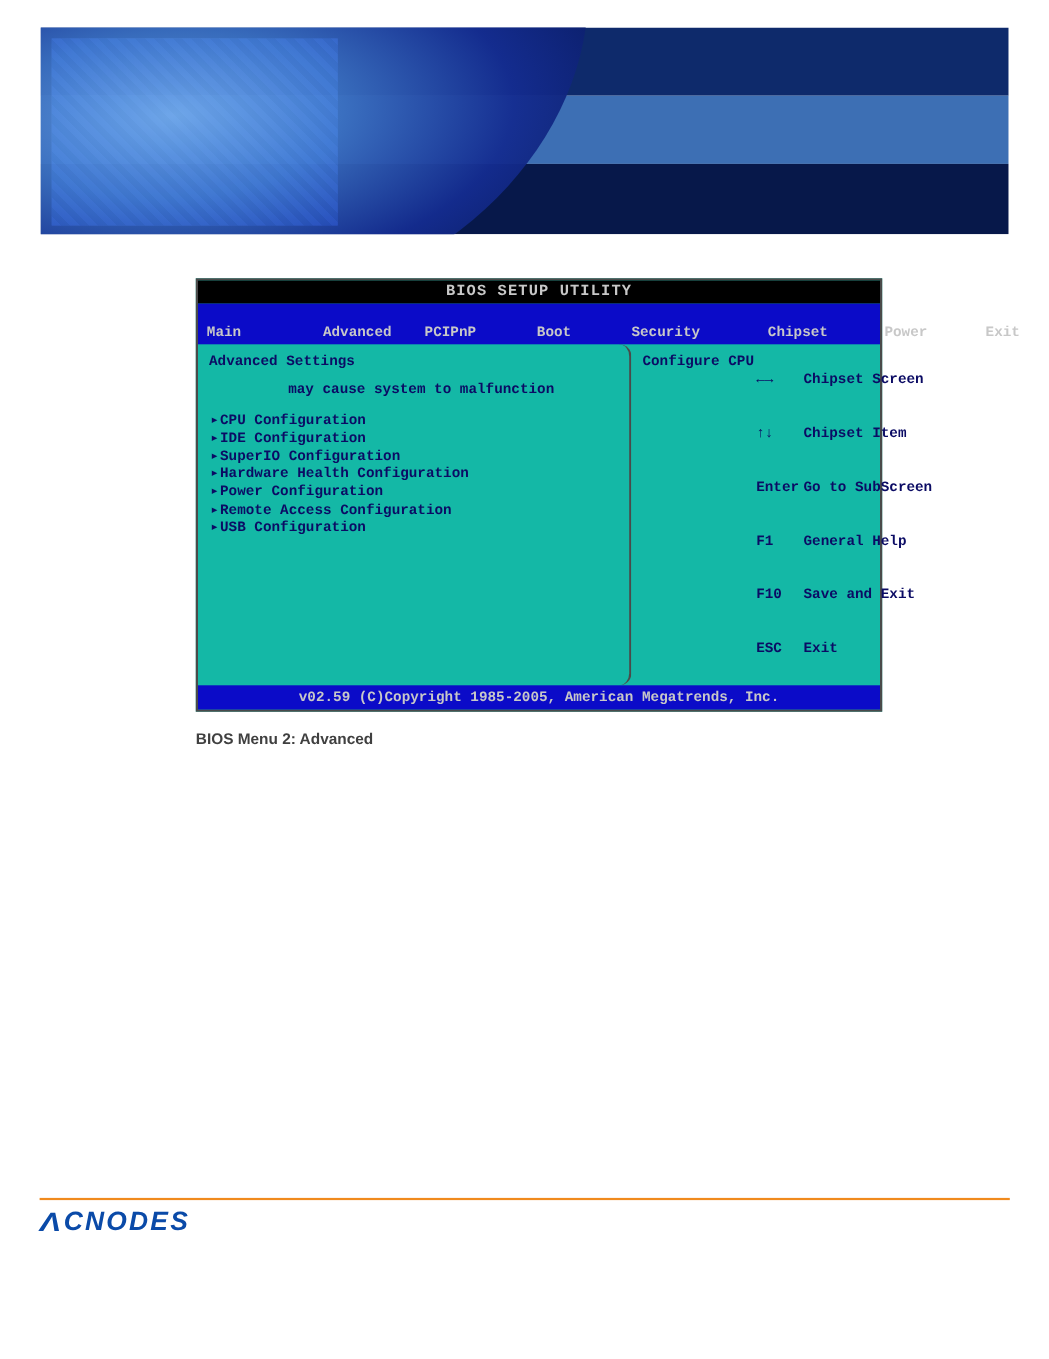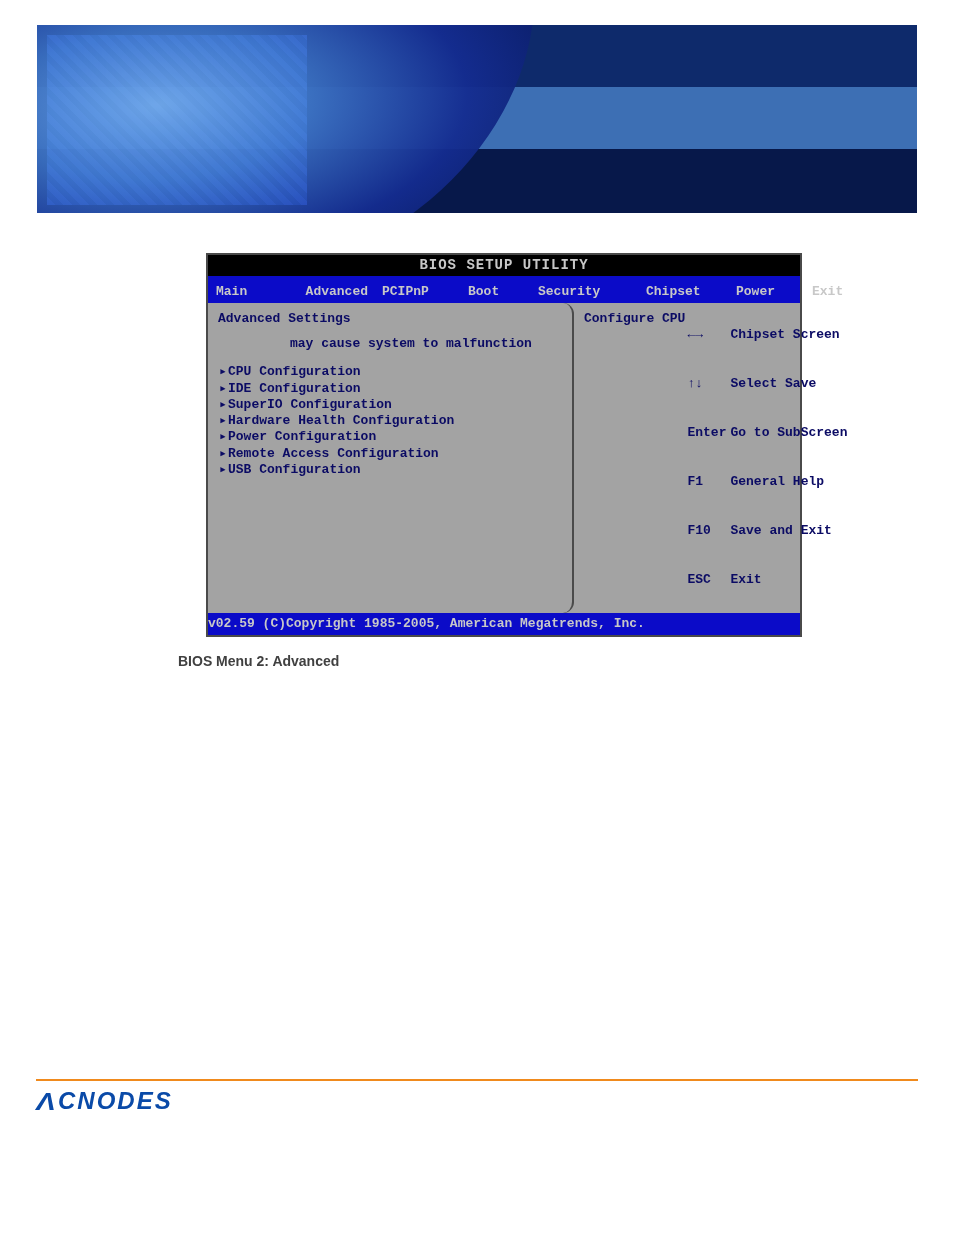--- a/index.html
+++ b/index.html
@@ -15,40 +15,40 @@
                     border-bottom-right-radius:300px 260px; transform:skewX(-8deg); opacity:.95; }
   .banner .chip  { position:absolute; top:10px; left:10px; width:260px; height:170px;
                    background:
                      repeating-linear-gradient(45deg,#1328a0 0 6px,#0a1a6e 6px 12px),
                      radial-gradient(circle at 40% 40%,#4a6df0 0%,#101a70 70%);
                    mix-blend-mode:screen; opacity:.55; filter:blur(.5px); }
 
   
   .bios-wrap { width:624px; margin:40px 0 0 178px; }
   .bios { font-family:"Courier New",monospace; font-size:13px; color:#0b0b64;
-          border:2px solid #4a4a4a; background:#a3a3a3; font-weight:bold;margin-left:28px; }
+          border:2px solid #4a4a4a; background:#14b8a6; font-weight:bold; }
   .bios .title { background:#000; color:#c8c8c8; text-align:center; padding:2px 0 3px 0; letter-spacing:1px; font-size:14px; }
-  .bios .tabs  { background:#0b0bc8; color:#c8c8c8; padding:8px 8px 4px 8px; display:flex; gap:0; }
+  .bios .tabs  { background:#0b0bc8; color:#c8c8c8; padding:18px 8px 4px 8px; display:flex; gap:16px; }
   .bios .tabs .tab { flex:0 0 auto; padding:0 14px 0 0; }
   .bios .tabs .tab:nth-child(1){ width:52px;} .bios .tabs .tab:nth-child(2){ width:86px;text-align:right;}
   .bios .tabs .tab:nth-child(3){ width:72px;} .bios .tabs .tab:nth-child(4){ width:56px;}
   .bios .tabs .tab:nth-child(5){ width:94px;} .bios .tabs .tab:nth-child(6){ width:76px;}
   .bios .tabs .tab:nth-child(7){ width:62px;} .bios .tabs .tab:nth-child(8){ width:auto;}
   .bios .body { display:flex; min-height:310px; }
   .bios .left { flex:1; padding:8px 10px; border-right:2px solid #4a4a4a;border-radius:11px; }
   .bios .left .section-title { margin-bottom:10px; }
   .bios .left .warn { margin-bottom:12px; line-height:1.25; }
   .bios .left .item { display:flex; align-items:center; line-height:1.25; }
   .bios .left .item .tri { width:10px; text-align:center; }
   .bios .right { width:210px; padding:8px 6px 8px 10px; display:flex; flex-direction:row; }
   .bios .right .help-top { flex:0 0 auto; margin-bottom:auto; }
   .bios .right table.keys { width:100%; border-collapse:collapse; }
   .bios .right table.keys td { padding:0 2px; line-height:1.25; white-space:nowrap; }
   .bios .right table.keys td.k { width:54px; }
-  .bios .footer { background:#0b0bc8; color:#c8c8c8; padding:3px 0 4px 0; }
+  .bios .footer { background:#0b0bc8; color:#c8c8c8; text-align:center; padding:3px 0 4px 0; }
 
   .caption { margin:16px 0 0 178px; font-weight:bold; font-size:14px; color:#404040; }
 
   
   .hr-orange { margin:410px 36px 6px 36px; height:2px; background:#f08a1d; }
   .brand { margin:0 0 24px 38px; font-family:Arial,Helvetica,sans-serif; font-weight:800;
            font-style:italic; letter-spacing:2px; color:#0a4aa8; font-size:24px; }
   .brand .caret{ display:inline-block; transform:scaleX(1.2) translateY(1px); margin-right:2px; }
 </style>
 </head>
@@ -117,21 +117,21 @@
         <div class="right">
           <div class="help-top">Configure CPU</div>
           <table class="keys">
               <tbody id="key-rows">
                 <tr>
                   <td class="k">←→</td>
                   <td>Chipset Screen</td>
                 </tr>
                 <tr>
                   <td class="k">↑↓</td>
-                  <td>Select Save</td>
+                  <td>Chipset Item</td>
                 </tr>
                 <tr>
                   <td class="k">Enter</td>
                   <td>Go to SubScreen</td>
                 </tr>
                 <tr>
                   <td class="k">F1</td>
                   <td>General Help</td>
                 </tr>
                 <tr>

